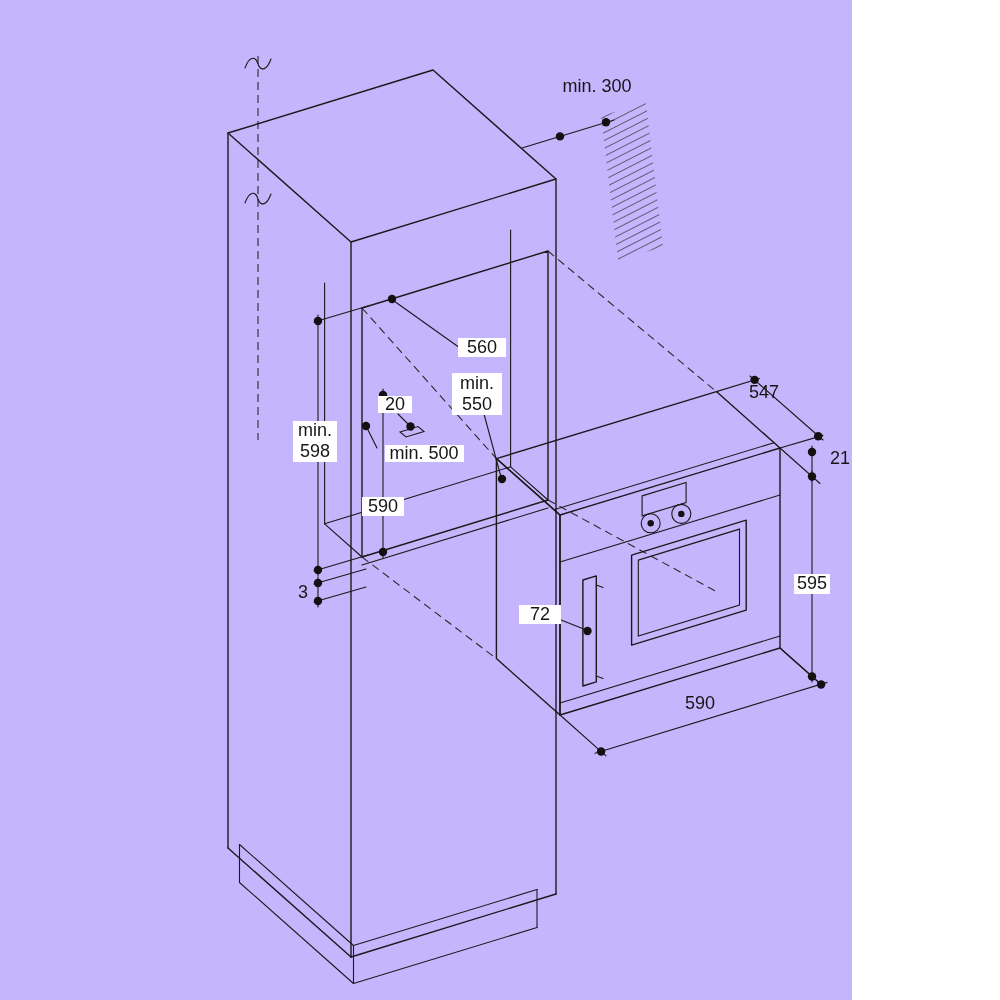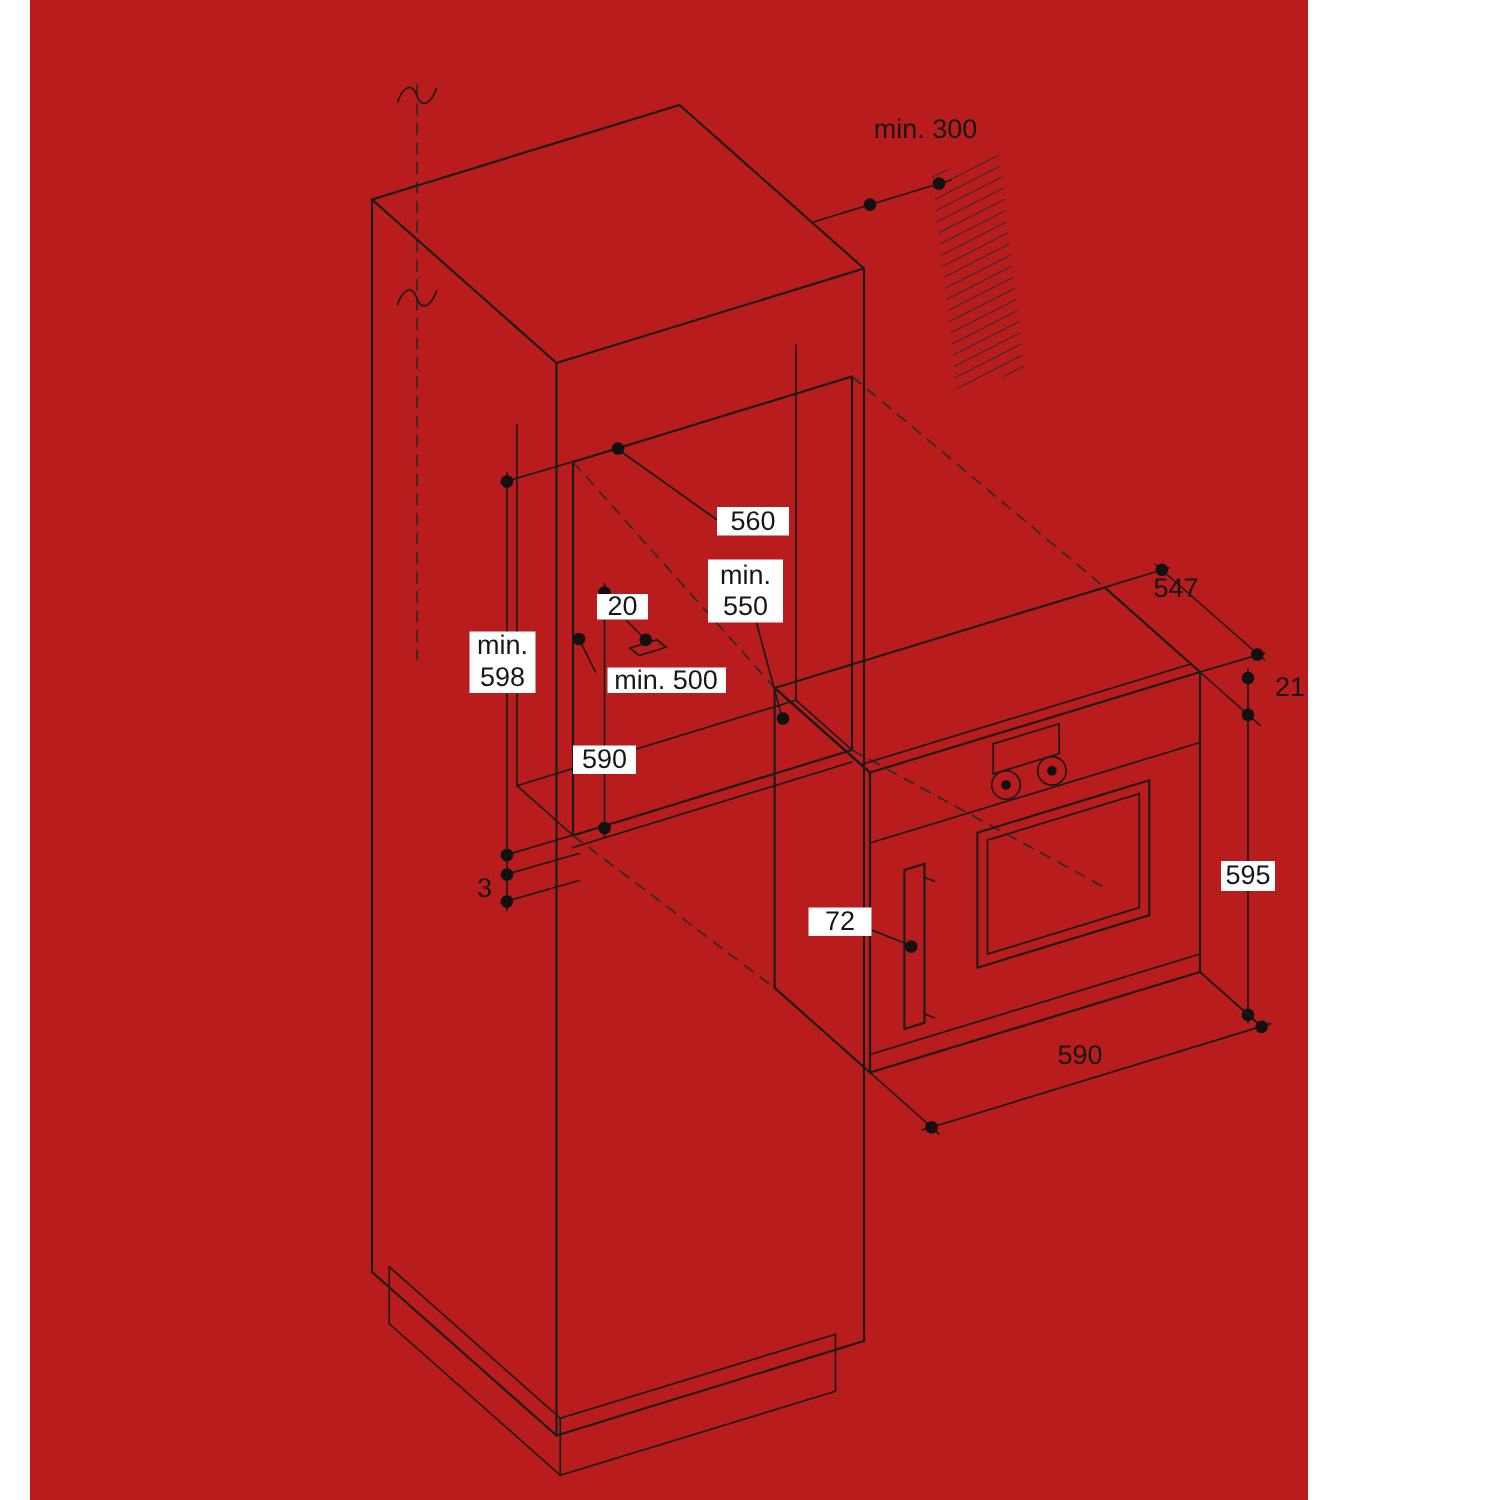--- a/index.html
+++ b/index.html
@@ -1,16 +1,16 @@
 <!DOCTYPE html>
 <html><head>
 <meta charset="utf-8">
 <style>
   html,body{margin:0;padding:0;background:#fff;}
-  .canvas{position:relative;width:852px;height:1000px;background:#b91c1c;overflow:hidden;margin-left:20px;}
+  .canvas{position:relative;width:852px;height:1000px;background:#c4b5fd;overflow:hidden;}
   svg{display:block;}
   text{font-family:"Liberation Sans","DejaVu Sans",sans-serif;font-size:18px;fill:#161616;}
   .ln{stroke:#1a1a1a;stroke-width:1.4;fill:none;stroke-linecap:round;stroke-linejoin:round;}
   .thin{stroke:#1a1a1a;stroke-width:1.1;fill:none;stroke-linecap:round;}
   .dash{stroke:#2a2a2a;stroke-width:1.1;fill:none;stroke-dasharray:8 5;}
   .dim{stroke:#1a1a1a;stroke-width:1.1;fill:none;stroke-linecap:round;}
   .dot{fill:#111;stroke:none;}
   .mask{fill:#ffffff;stroke:none;}
 </style>
 </head>

